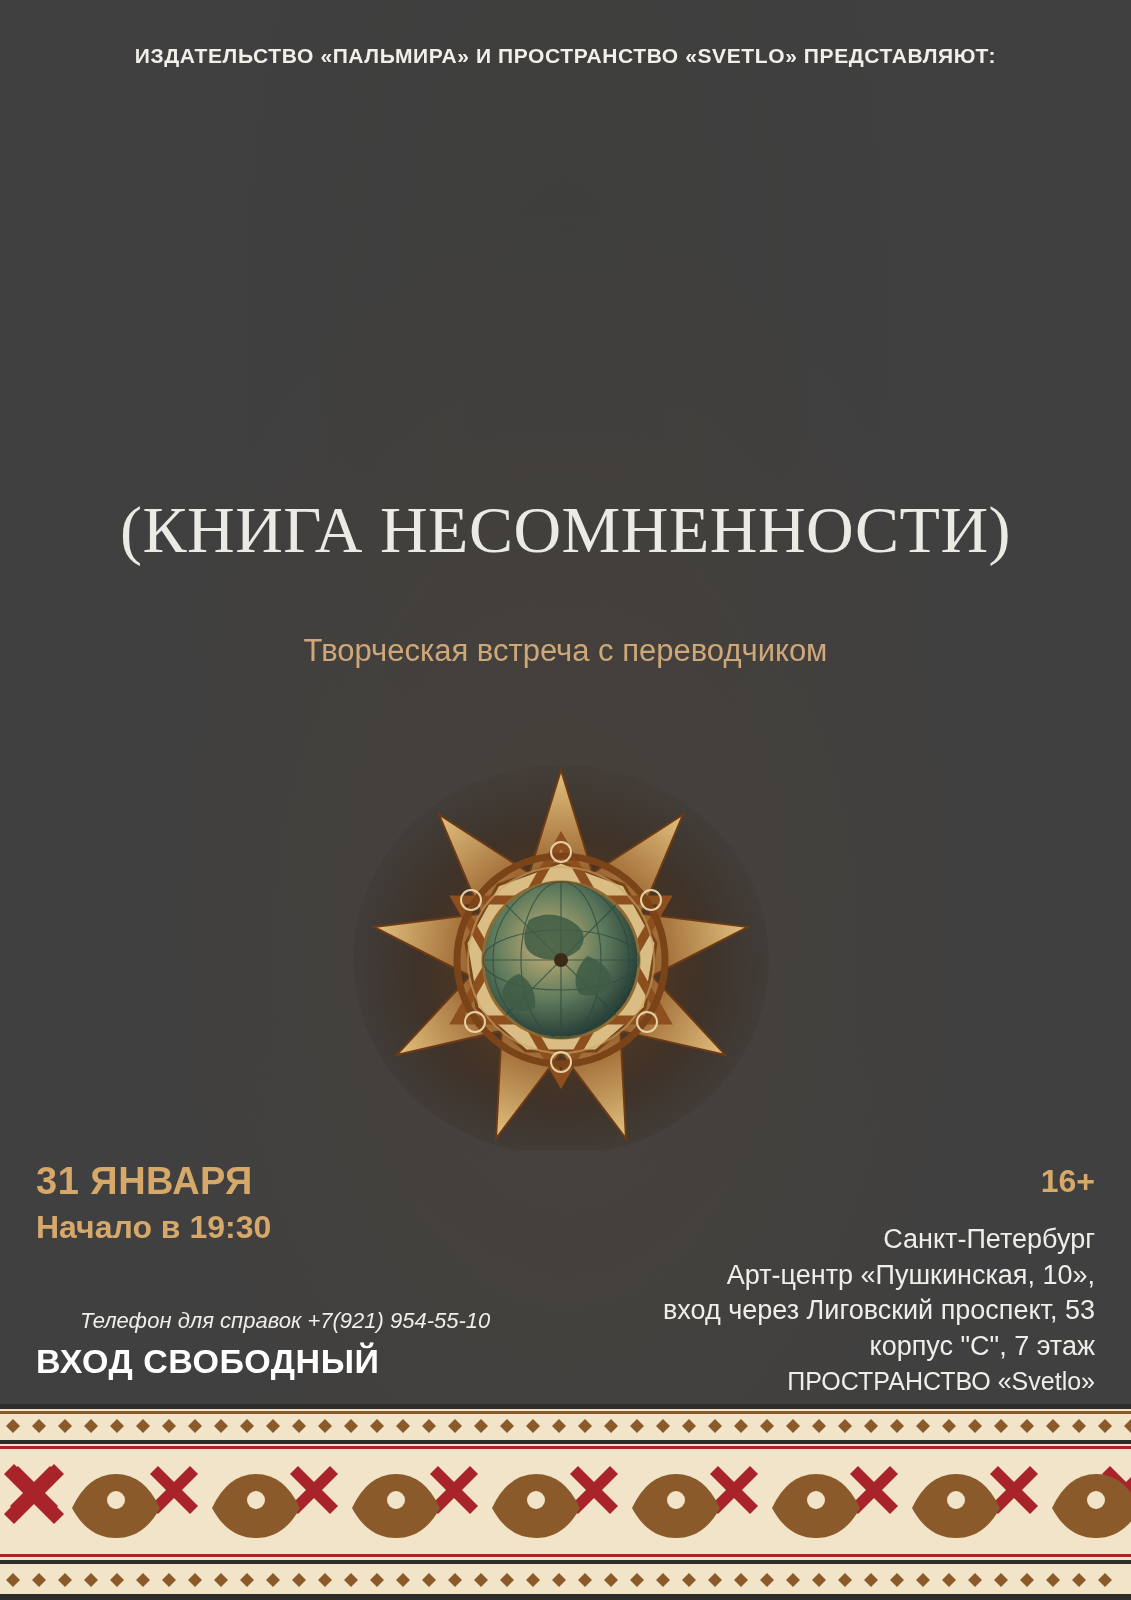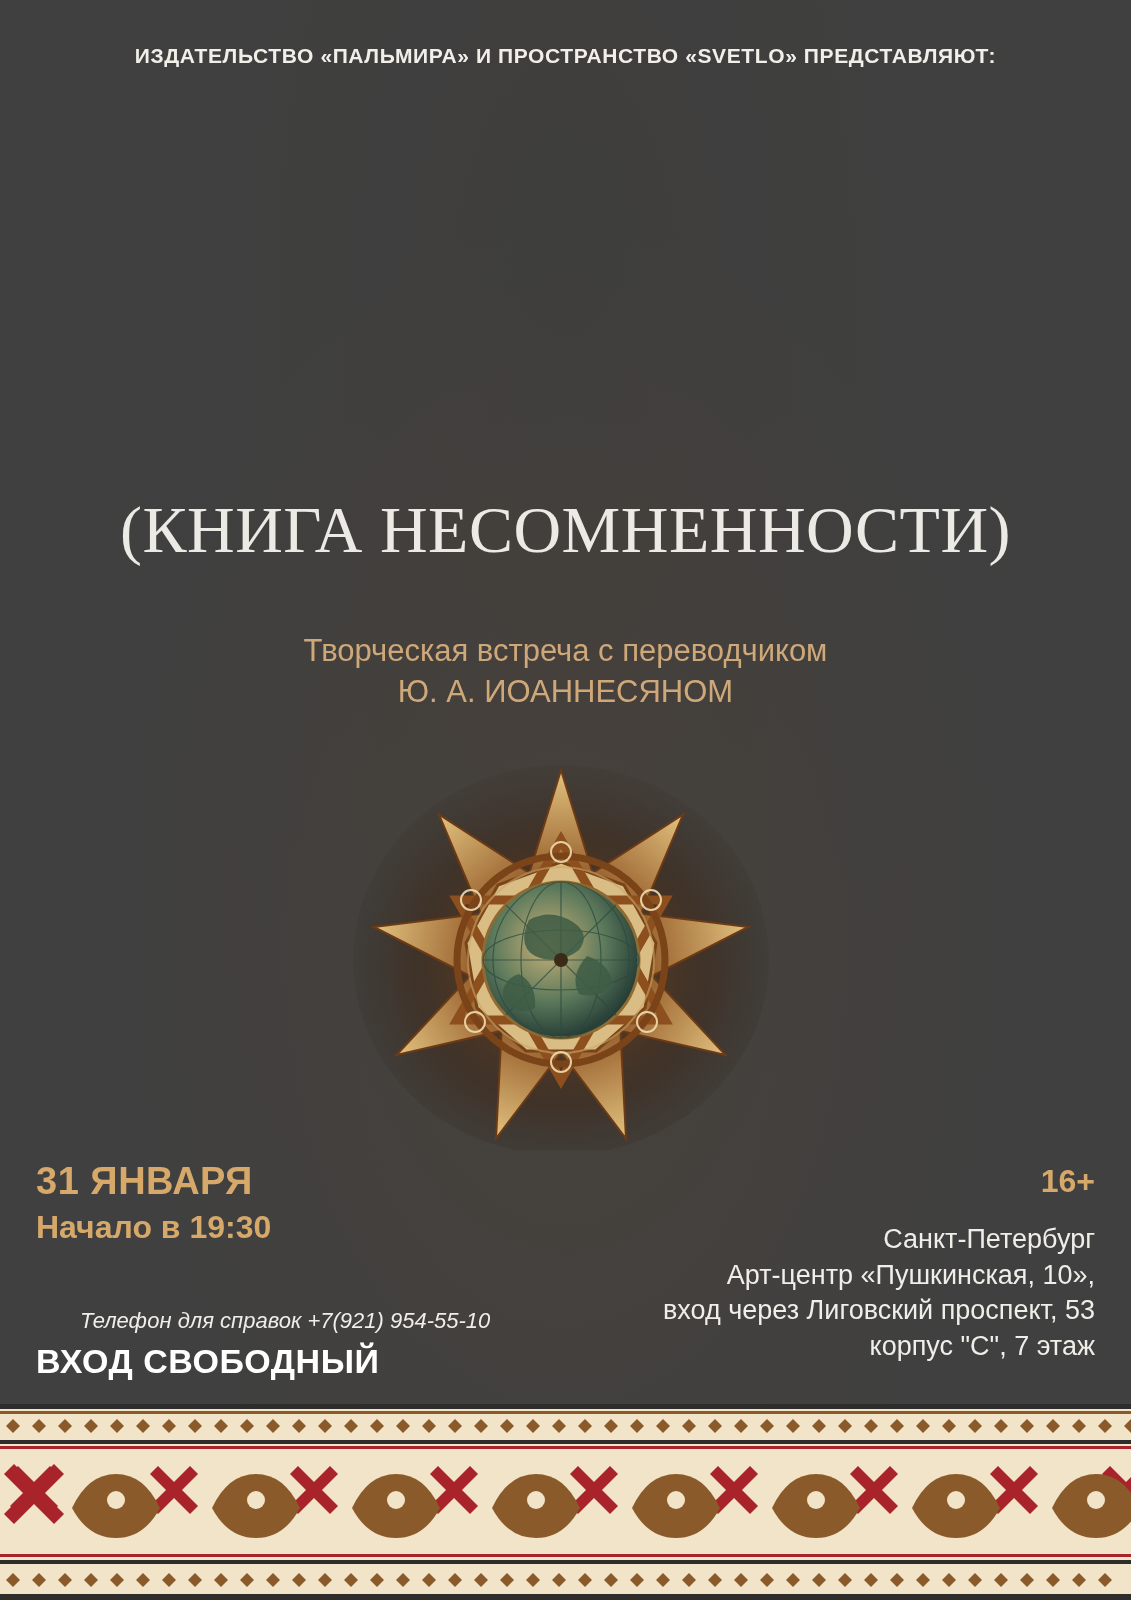--- a/index.html
+++ b/index.html
@@ -195,21 +195,20 @@
   <div class="content">
 
     <div class="presenter">ИЗДАТЕЛЬСТВО «ПАЛЬМИРА» И ПРОСТРАНСТВО «SVETLO» ПРЕДСТАВЛЯЮТ:</div>
 
 
 
     <div class="subtitle2">(КНИГА НЕСОМНЕННОСТИ)</div>
 
     <div class="meeting">
       <span>Творческая встреча с переводчиком</span>
-      <span class="line2">Ю. А. ИОАННЕСЯНОМ</span>
     </div>
 
     <div class="emblem">
       <svg viewBox="0 0 420 390" xmlns="http://www.w3.org/2000/svg" aria-hidden="true">
         <defs>
           <radialGradient id="glow" cx="50%" cy="52%" r="58%">
             <stop offset="0%" stop-color="#7a4a1e" stop-opacity="0.85"></stop>
             <stop offset="60%" stop-color="#3a2414" stop-opacity="0.5"></stop>
             <stop offset="100%" stop-color="#2e2d2b" stop-opacity="0"></stop>
           </radialGradient>
@@ -303,20 +302,21 @@
       <div class="time-line">Начало в 19:30</div>
     </div>
 
     <div class="age">16+</div>
 
     <div class="venue">
       <div>Санкт-Петербург</div>
       <div>Арт-центр «Пушкинская, 10»,</div>
       <div>вход через Лиговский проспект, 53</div>
       <div>корпус "С", 7 этаж</div>
+      <div class="last">ПРОСТРАНСТВО «Svetlo»</div>
     </div>
 
     <div class="phone">Телефон для справок +7(921) 954-55-10</div>
 
     <div class="free">ВХОД СВОБОДНЫЙ</div>
 
     <div class="ornament">
       <svg viewBox="0 0 1131 196" preserveAspectRatio="none" xmlns="http://www.w3.org/2000/svg" aria-hidden="true">
         <rect x="0" y="0" width="1131" height="196" fill="#f2e4c8"></rect>
 

